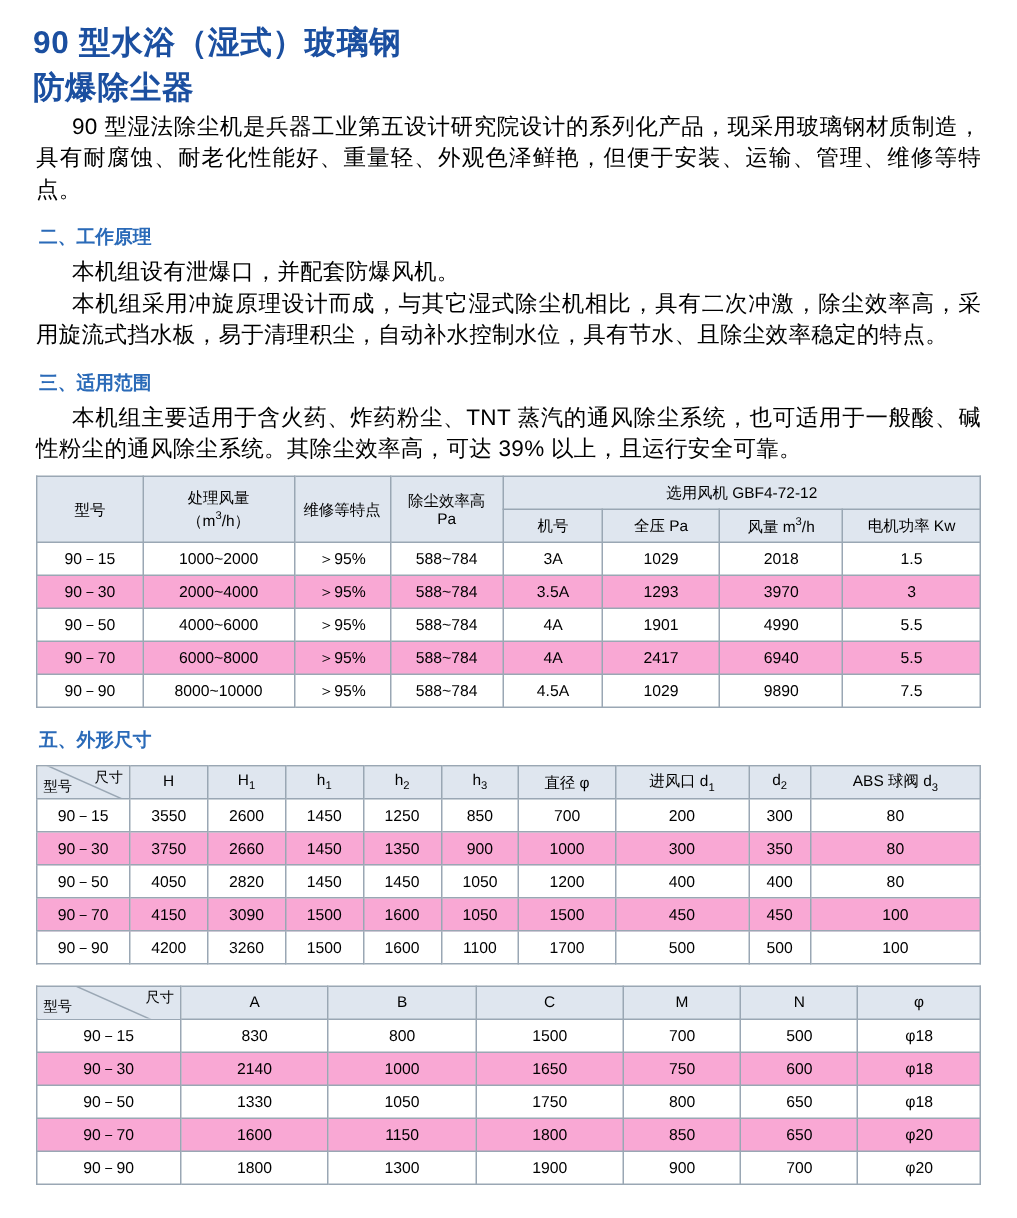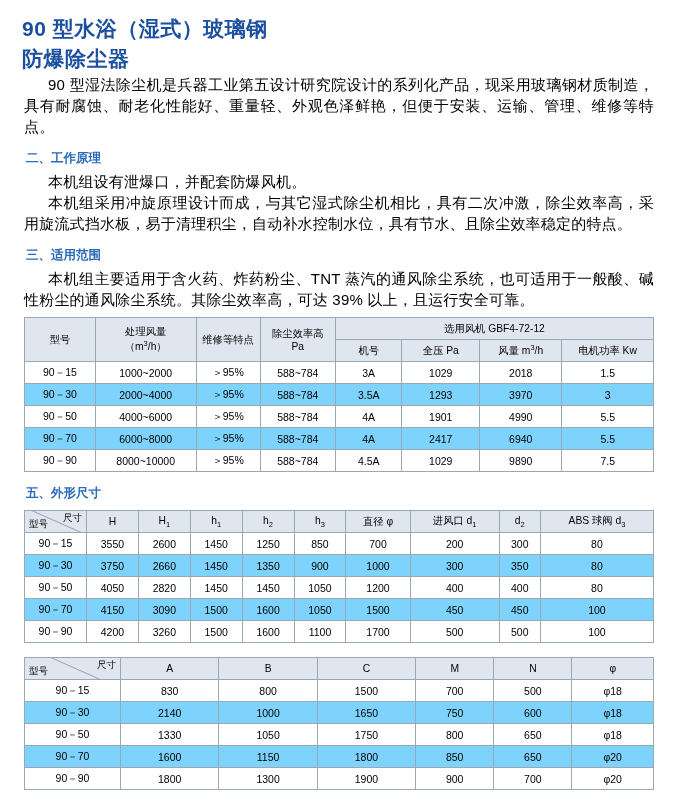--- a/index.html
+++ b/index.html
@@ -50,21 +50,21 @@
     text-align: center;
     font-weight: normal;
     padding: 3px 2px;
     height: 22px;
   }
   table.spec thead td, table.spec thead th {
     background: #dfe6ef;
     font-size: 10.3px;
   }
   table.spec tbody td { background: #ffffff; }
-  table.spec tbody tr.alt td { background: #7dd3fc; }
+  table.spec tbody tr.alt td { background: #f9a8d4; }
   .sub { font-size: 7.5px; vertical-align: sub; }
   .sup { font-size: 7.5px; vertical-align: super; }
 
   .diag-cell {
     position: relative;
     padding: 0 !important;
     height: 30px;
     background: #dfe6ef;
   }
   .diag-cell .dl {

